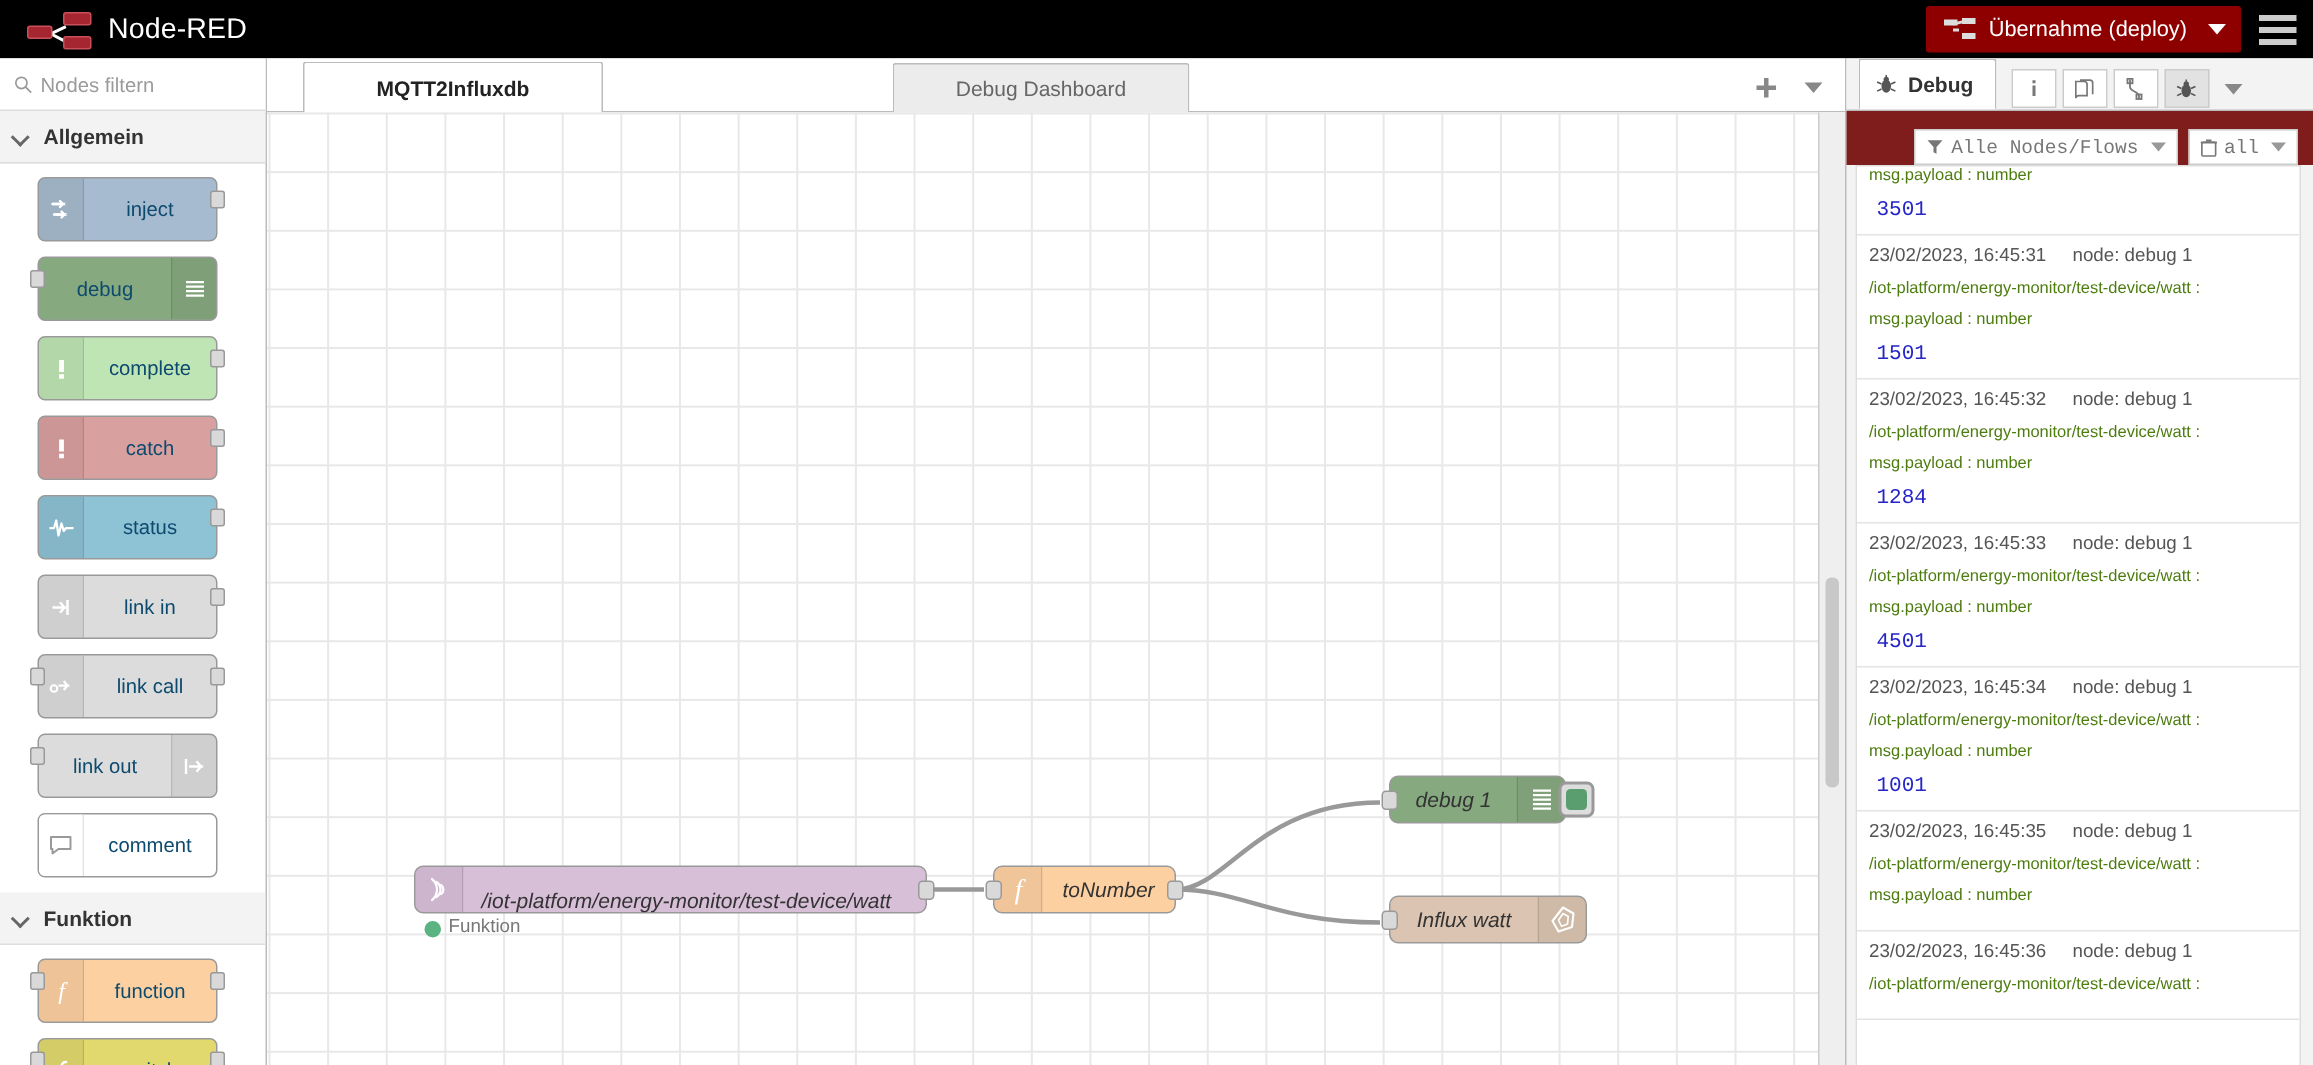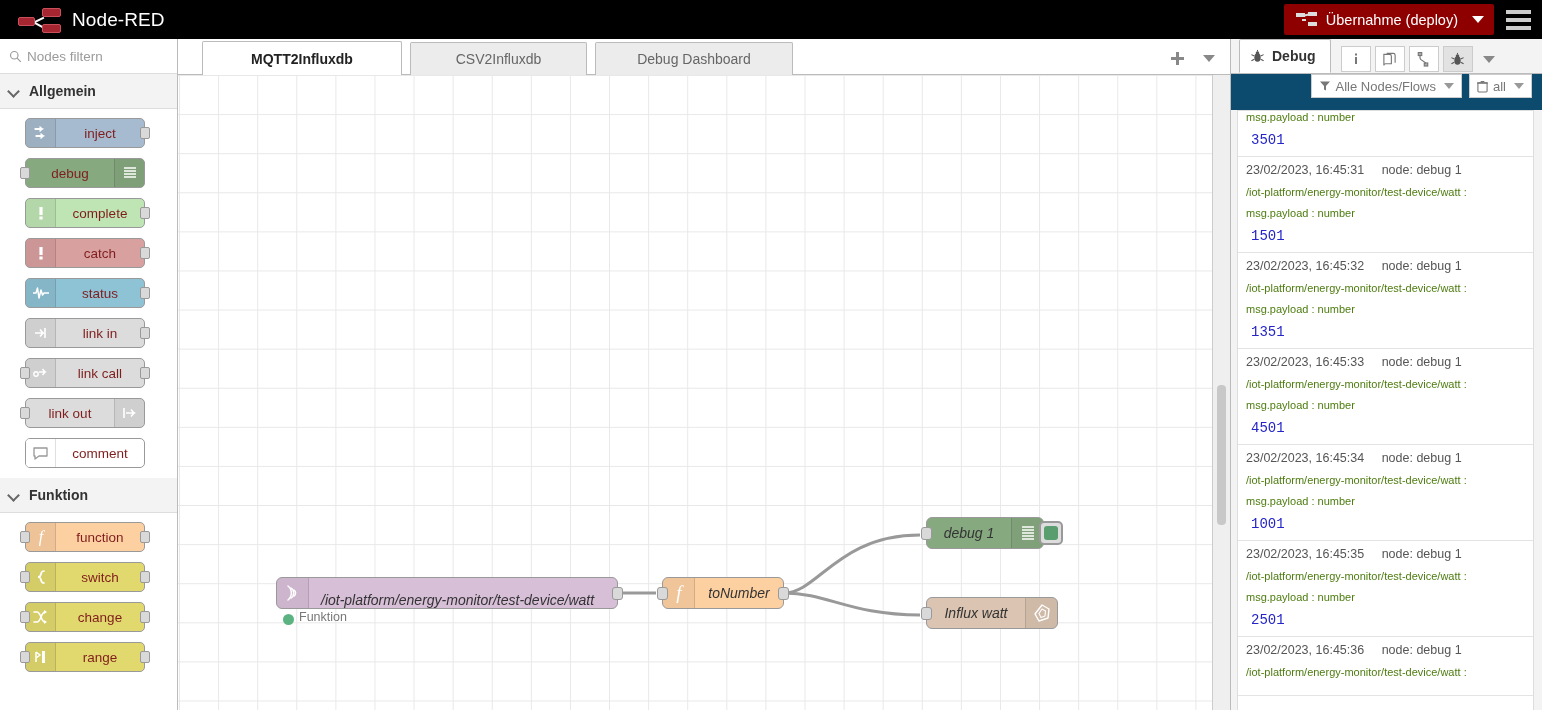--- a/index.html
+++ b/index.html
@@ -73,23 +73,23 @@
   .cat-chevron { width:12px; height:12px; margin-right:9px; position:relative; }
   .cat-chevron::after{
     content:""; position:absolute; left:1px; top:2px; width:7px;height:7px;
     border-right:2px solid #666; border-bottom:2px solid #666;
     transform:rotate(45deg);
   }
   .cat-title { font-weight:bold; font-size:14px; color:#333; }
   .cat-list { padding:9px 0 0 25px; }
 
   .pnode {
-    position:relative; width:120px; height:30px; margin-bottom:10px;
+    position:relative; width:120px; height:43px; margin-bottom:10px;
     border:1px solid #999; border-radius:5px; display:flex; align-items:center;
-    cursor:pointer; font-size:13.5px; color:#7f1d1d;
+    cursor:pointer; font-size:13.5px; color:#0c4a6e;
   }
   .pnode .ico-left {
     width:30px; height:100%; border-right:1px solid rgba(0,0,0,.12);
     border-radius:4px 0 0 4px; background:rgba(0,0,0,.06);
     display:flex; align-items:center; justify-content:center;
   }
   .pnode .ico-right {
     width:30px; height:100%; border-left:1px solid rgba(0,0,0,.12);
     border-radius:0 4px 4px 0; background:rgba(0,0,0,.06);
     display:flex; align-items:center; justify-content:center;
@@ -194,21 +194,21 @@
     border-radius:2px 2px 0 0; font-weight:bold; font-size:14px; cursor:pointer;
   }
   .sb-icobar { display:flex; align-items:center; margin-left:10px; margin-bottom:1px; }
   .sb-ibtn {
     width:30px; height:26px; border:1px solid #ccc; background:#fff; margin-right:4px;
     display:flex; align-items:center; justify-content:center; cursor:pointer; color:#777;
   }
   .sb-ibtn.active { background:#e2e2e2; }
   .sb-caret { width:0;height:0;border-left:6px solid transparent;border-right:6px solid transparent;border-top:7px solid #888; margin-left:6px; cursor:pointer;}
 
-  .sb-toolbar { height:36px; display:flex; align-items:flex-start; justify-content:flex-end; padding-right:10px; background:#0c4a6e;}
+  .sb-toolbar { height:36px; display:flex; align-items:flex-end; justify-content:flex-end; padding-right:10px; background:#7f1d1d;font-family:Liberation Mono, monospace;}
   .sb-btn {
     height:24px; border:1px solid #ccc; background:#fff; color:#777;
     display:flex; align-items:center; padding:0 7px; font-size:13px; margin-left:7px; cursor:pointer;
   }
   .sb-btn .cr { width:0;height:0;border-left:5px solid transparent;border-right:5px solid transparent;border-top:6px solid #999; margin-left:8px;}
 
   .sb-list {
     position:absolute; left:6px; top:71px; right:8px; bottom:0;
     background:#fff; border:1px solid #ddd; border-bottom:none; overflow:hidden;
   }
@@ -425,23 +425,20 @@
           <div class="port out"></div>
         </div>
       </div>
     </div>
   </div>
 
   <div class="workspace">
     <div class="tabbar">
       <div class="tab active" style="left:24px; width:200px;">
         <span>MQTT2Influxdb</span>
-      </div>
-      <div class="tab" style="left:232px; width:177px;">
-        <span>CSV2Influxdb</span>
       </div>
       <div class="tab" style="left:417px; width:198px;">
         <span>Debug Dashboard</span>
       </div>
       <div class="tab-add">
         <svg width="15" height="15" viewBox="0 0 15 15">
             <rect x="6" y="1" width="3" height="13" fill="#888"></rect>
             <rect x="1" y="6" width="13" height="3" fill="#888"></rect>
           </svg>
       </div>
@@ -611,21 +608,21 @@
         <div class="dbg-value">1501</div>
       </div>
 
       <div class="dbg-msg">
         <div class="dbg-line1">
           <span>23/02/2023, 16:45:32</span>
           <span class="node">node: debug 1</span>
         </div>
         <div class="dbg-topic">/iot-platform/energy-monitor/test-device/watt :</div>
         <div class="dbg-prop">msg.payload : number</div>
-        <div class="dbg-value">1351</div>
+        <div class="dbg-value">1284</div>
       </div>
 
       <div class="dbg-msg">
         <div class="dbg-line1">
           <span>23/02/2023, 16:45:33</span>
           <span class="node">node: debug 1</span>
         </div>
         <div class="dbg-topic">/iot-platform/energy-monitor/test-device/watt :</div>
         <div class="dbg-prop">msg.payload : number</div>
         <div class="dbg-value">4501</div>
@@ -641,21 +638,20 @@
         <div class="dbg-value">1001</div>
       </div>
 
       <div class="dbg-msg">
         <div class="dbg-line1">
           <span>23/02/2023, 16:45:35</span>
           <span class="node">node: debug 1</span>
         </div>
         <div class="dbg-topic">/iot-platform/energy-monitor/test-device/watt :</div>
         <div class="dbg-prop">msg.payload : number</div>
-        <div class="dbg-value">2501</div>
       </div>
 
       <div class="dbg-msg">
         <div class="dbg-line1">
           <span>23/02/2023, 16:45:36</span>
           <span class="node">node: debug 1</span>
         </div>
         <div class="dbg-topic">/iot-platform/energy-monitor/test-device/watt :</div>
 
       </div>

